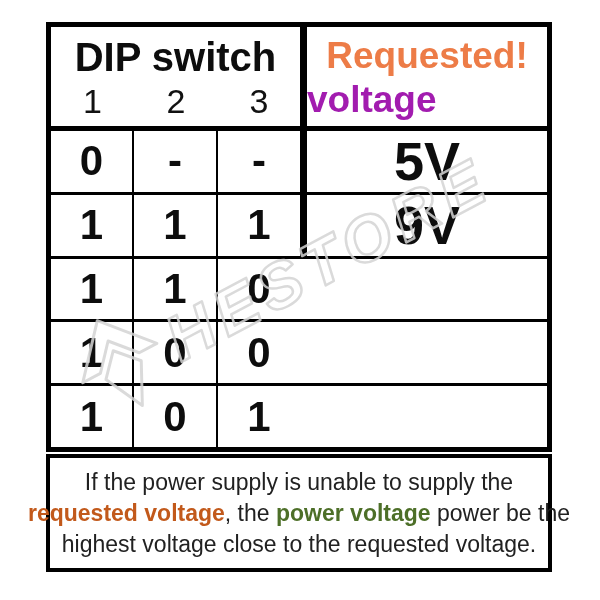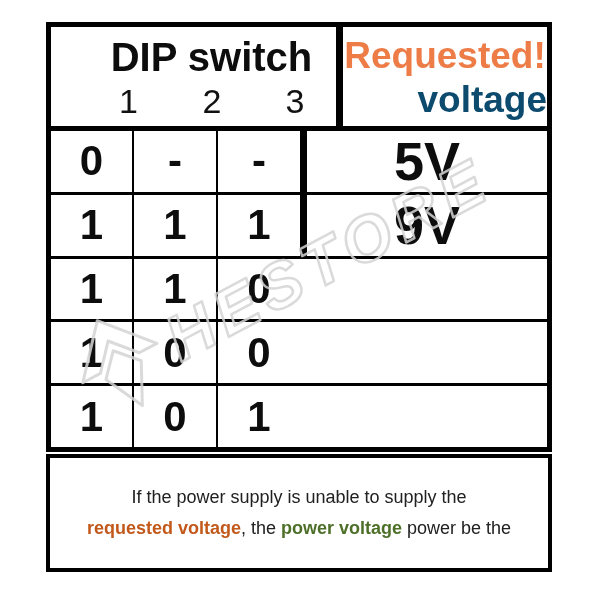--- a/index.html
+++ b/index.html
@@ -38,21 +38,20 @@
   }
   .header-left {
     width: 249px;
     flex: none;
     border-right: 7px solid #000;
     box-sizing: content-box;
     display: flex;
     flex-direction: column;
     justify-content: space-evenly;
     padding: 4px 0 2px 0;
-    margin-left: 36px;
   }
   .dip-title {
     text-align: center;
     font-size: 40px;
     font-weight: 700;
     color: #0d0d0d;
     letter-spacing: 0px;
     line-height: 1;
   }
   .num-row {
@@ -76,24 +75,24 @@
     justify-content: space-evenly;
     padding: 4px 0 2px 0;
   }
   .requested {
     text-align: center;
     font-size: 37px;
     font-weight: 700;
     line-height: 1;
   }
   .voltage-label {
-    text-align: right;
+    text-align: left;
     font-size: 37px;
     font-weight: 700;
-    color: #0c4a6e;
+    color: #a21caf;
     line-height: 1;
   }
 
   .data-rows {
     flex: 1;
     display: flex;
     flex-direction: column;
   }
   .row {
     flex: 1;
@@ -137,21 +136,21 @@
     border: 4px solid #000;
     box-sizing: border-box;
     background: #fff;
     display: flex;
     flex-direction: column;
     justify-content: center;
     align-items: center;
     gap: 0;
   }
   .note-line {
-    font-size: 18px;
+    font-size: 23px;
     line-height: 31px;
     color: #212121;
     white-space: nowrap;
     text-align: left;
   }
   .note-strong { font-weight: 700; margin-top: 12px; }
 
   
   .watermark {
     position: absolute;
@@ -221,20 +220,23 @@
     </div>
   </div>
 
   <div class="note-box">
     <div class="note-line">
       <span>If the power supply is unable to supply the</span>
     </div>
     <div class="note-line">
       <span class="note-strong" style="color: rgb(194, 89, 27);">requested voltage</span><span>, the </span><span class="note-strong" style="color: rgb(77, 111, 40);">power voltage</span><span> power be the</span>
     </div>
+    <div class="note-line">
+      <span>highest voltage close to the requested voltage.</span>
+    </div>
   </div>
 
   <svg class="watermark" width="600" height="600" viewBox="0 0 600 600">
     <g transform="translate(104,410) rotate(-28)" fill="none" stroke-linejoin="round" stroke-linecap="round" stroke="#d4d4d4">
       <path d="M36,-82 L78,-34 L58,-34 L36,-59 L14,-34 L-6,-34 Z" stroke-width="3"></path>
       <path d="M36,-48 L56,-26 L36,14 L16,-26 Z" stroke-width="3"></path>
       <text x="90" y="-6" font-family="Liberation Sans, sans-serif" font-size="64" font-weight="bold" font-style="italic" letter-spacing="7" stroke-width="2.5">HESTORE</text>
     </g>
   </svg>
 

